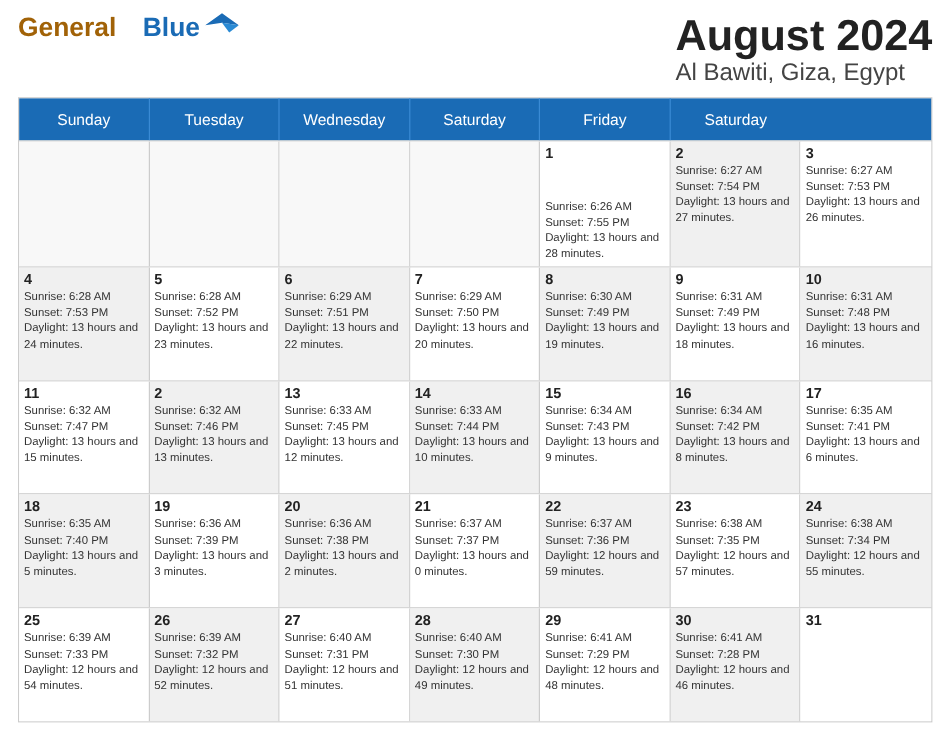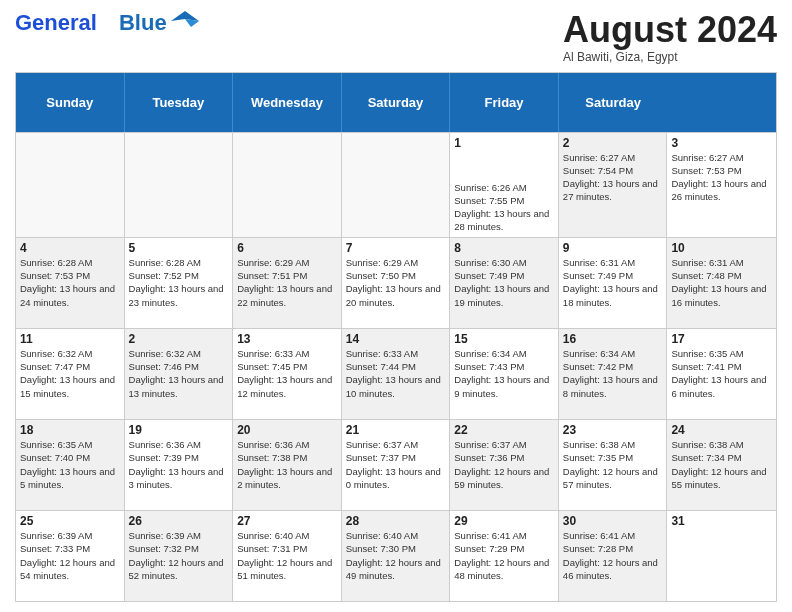--- a/index.html
+++ b/index.html
@@ -35,40 +35,40 @@
     }
     .title-section {
     }
     .month-title {
       font-size: 36px;
       font-weight: bold;
       color: #222;
       line-height: 1.1;
     }
     .location-title {
-      font-size: 12px;
+      font-size: 20px;
       color: #444;
     }
     .calendar {
       flex: 1;
       display: flex;
       flex-direction: column;
       border: 1px solid #ccc;
     }
     .cal-header {
       display: grid;
       grid-template-columns: repeat(7, 1fr);
       background: #1a6bb5;
     }
     .cal-header-cell {
       color: #fff;
       text-align: center;
-      padding: 22px 2px;
+      padding: 10px 2px;
       font-size: 13px;
-      font-weight: bold;
+      font-weight: normal;
       border-right: 1px solid #3a8ad4;
     }
     .cal-header-cell:last-child { border-right: none; }
     .cal-body {
       flex: 1;
       display: flex;
       flex-direction: column;
     }
     .cal-row {
       display: grid;
@@ -99,21 +99,21 @@
     }
   </style>
 </head>
 <body>
 
 <div class="page">
   <div class="header">
     <div class="logo">
       <div class="logo-row">
         <div style="font-size:22px; font-weight:bold; color:#333;">
-          <span style="color:#1d4ed8;margin-top:32px;">General</span><span style="color:#1a6bb5;padding-left:22px;">Blue</span>
+          <span style="color:#a16207;margin-top:32px;">General</span><span style="color:#1a6bb5;padding-left:22px;">Blue</span>
         </div>
         <svg width="28" height="28" viewBox="0 0 28 28" style="margin-left:2px; margin-top:-4px;">
           <polygon points="14,4 28,14 14,12 0,14" fill="#1a6bb5"></polygon>
           <polygon points="14,12 28,14 20,20" fill="#2a8ad4"></polygon>
         </svg>
       </div>
     </div>
     <div class="title-section">
       <div class="month-title">August 2024</div>
       <div class="location-title">Al Bawiti, Giza, Egypt</div>

